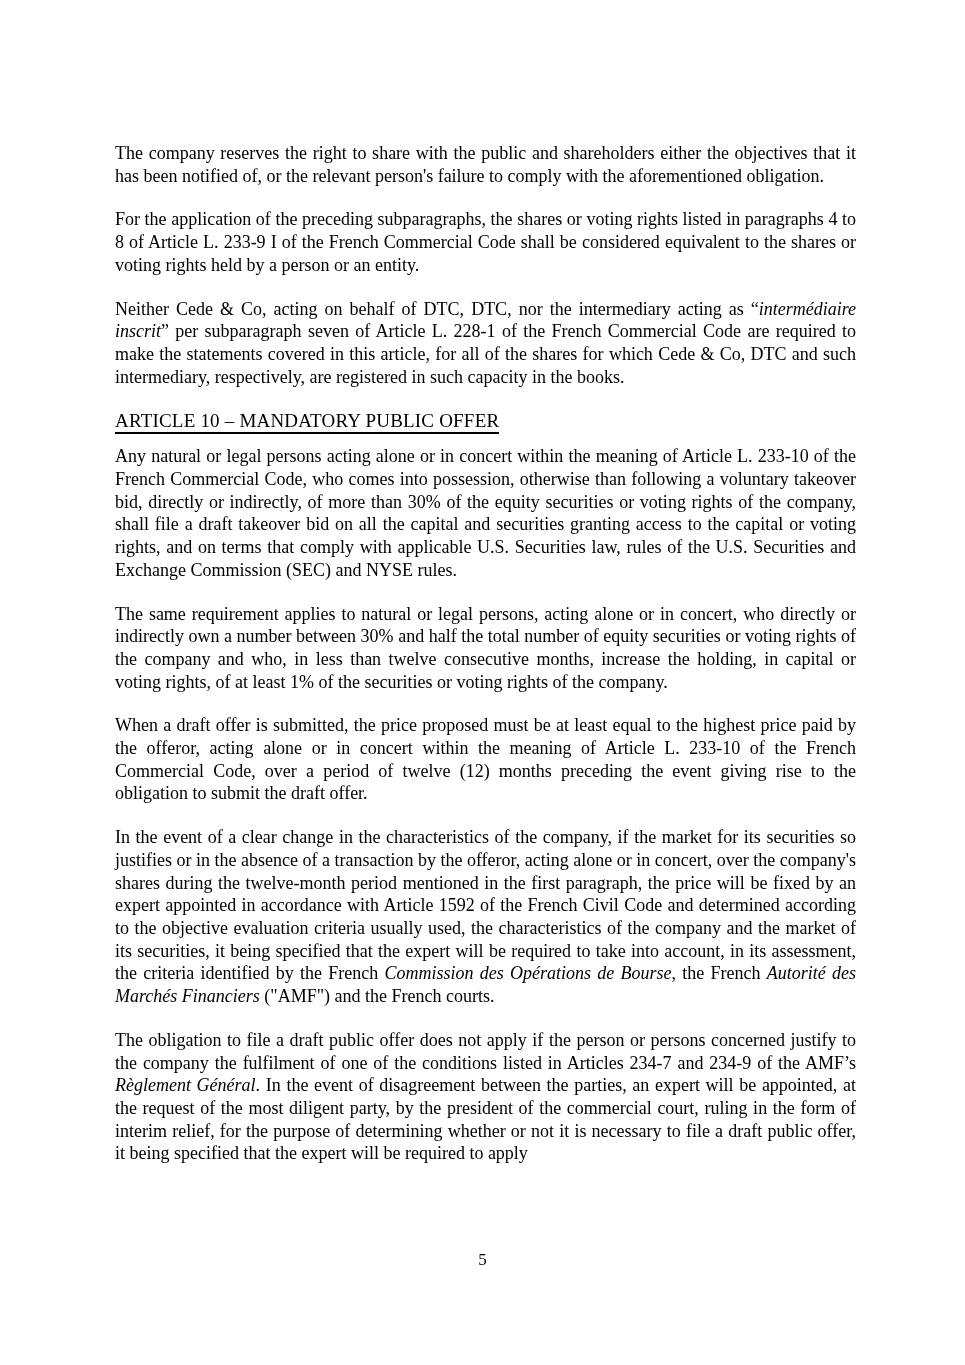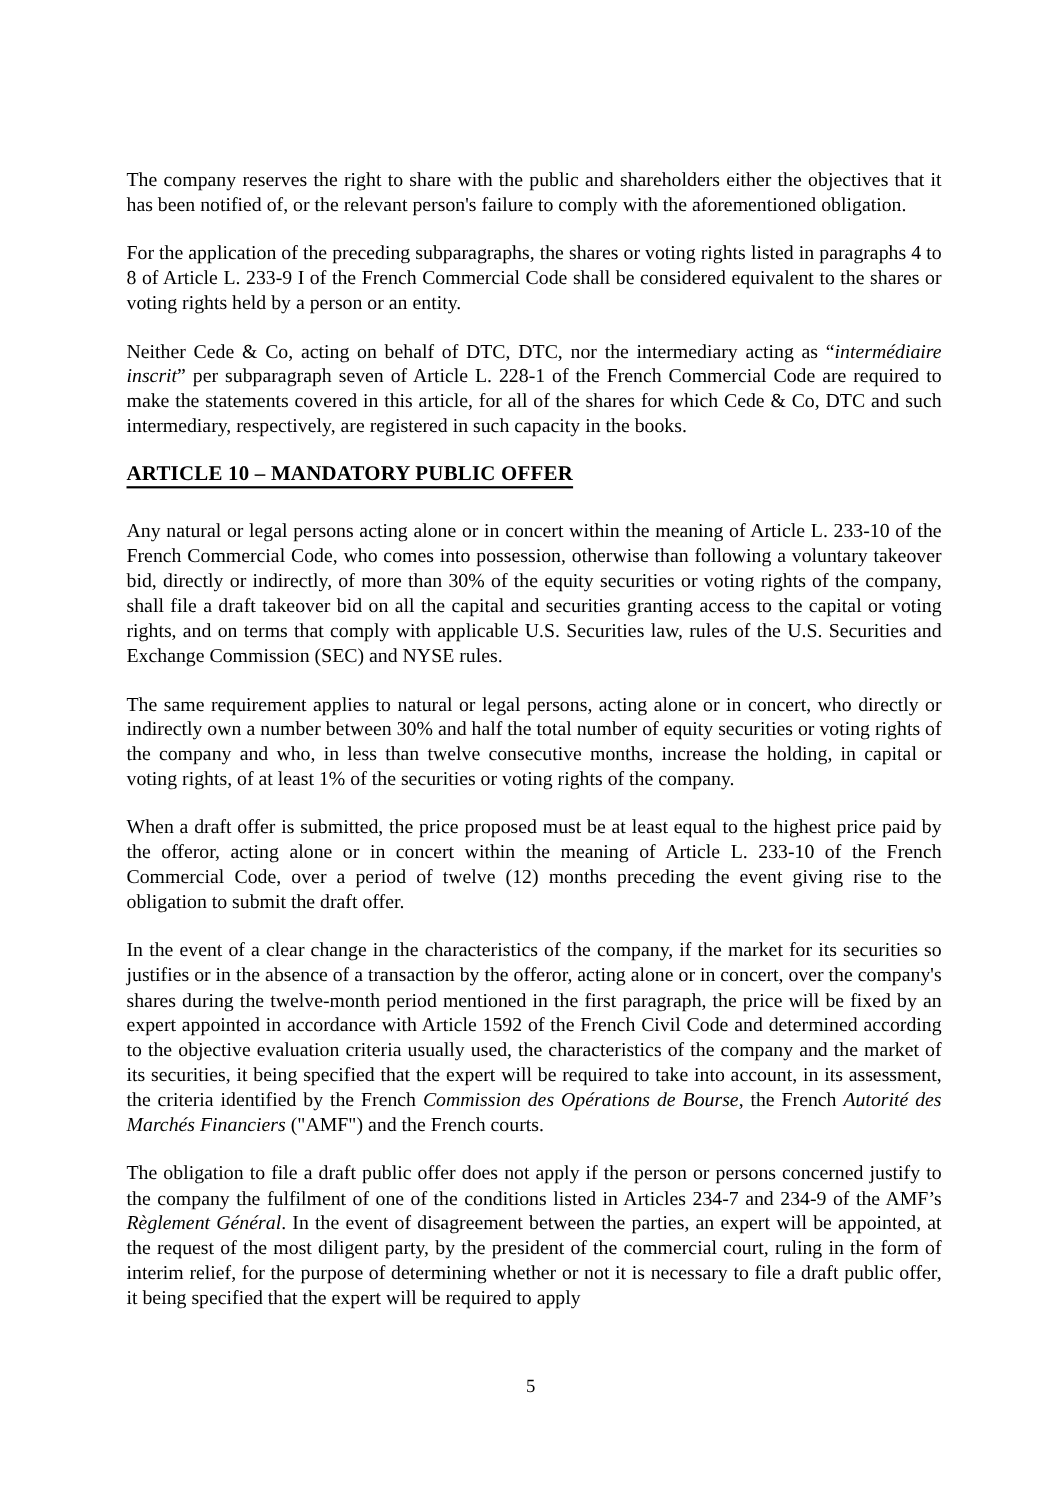--- a/index.html
+++ b/index.html
@@ -16,30 +16,30 @@
     font-family: "Liberation Serif", "DejaVu Serif", serif;
     overflow: hidden;
   }
   .content {
     position: absolute;
     left: 115px;
     top: 136px;
     width: 741px;
   }
   .content p {
-    margin: 16px 0 21px 0;
+    margin: 6px 0 21px 0;
     font-size: 18px;
     line-height: 22.7px;
     text-align: justify;
   }
   .content h2 {
-    margin: 0 0 28px 0;
+    margin: 0 0 12px 0;
     font-size: 19px;
     line-height: 24px;
-    font-weight: bold;
+    font-weight: normal;
     letter-spacing: 0.2px;
   }
   .underline {
     border-bottom: 2px solid #000;
     padding-bottom: 1px;
   }
   .it { font-style: italic; }
   .b  { font-weight: normal; }
   .page-number {
     position: absolute;

